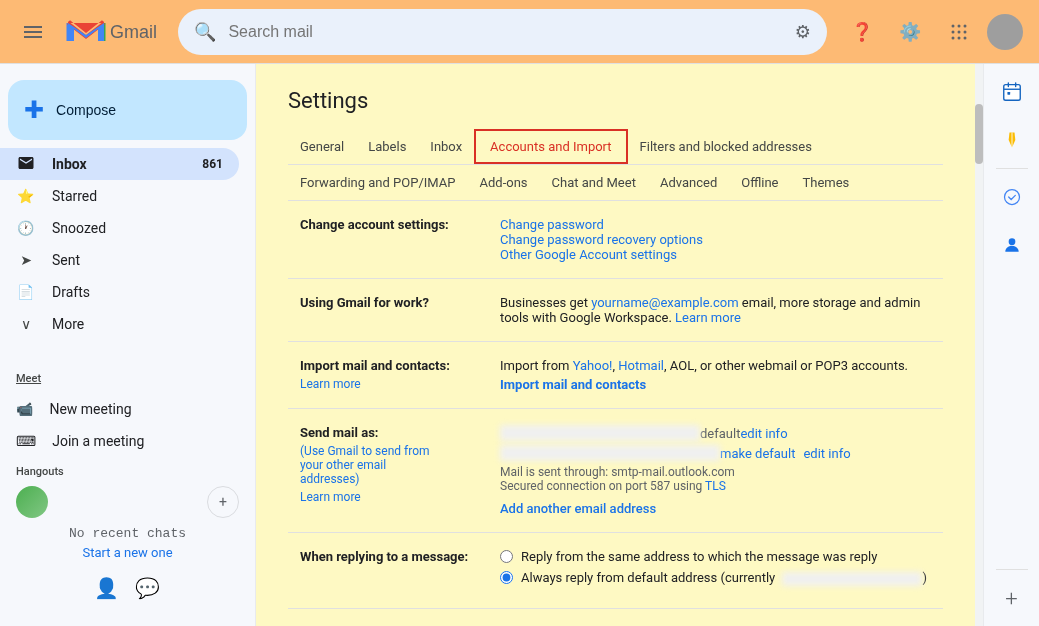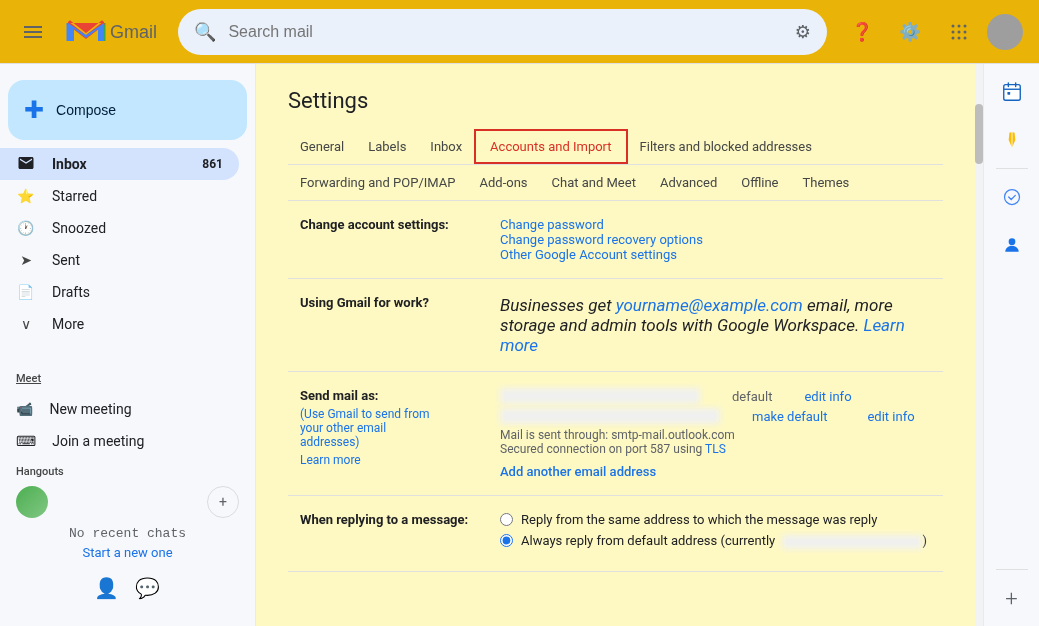--- a/index.html
+++ b/index.html
@@ -1,20 +1,20 @@
 <!DOCTYPE html>
 <html><head>
   <meta charset="utf-8">
   <style>
     * { box-sizing: border-box; margin: 0; padding: 0; }
     body { font-family: 'Google Sans', Roboto, Arial, sans-serif; font-size: 14px; background: #f6f8fc; color: #202124; height: 626px; overflow: hidden; }
 
     
     .app-container { display: flex; flex-direction: column; height: 626px; }
-    .top-bar { display: flex; align-items: center; padding: 8px 16px; background: #eab308; height: 64px; gap: 16px; border-bottom: 1px solid #e0e0e0; }
+    .top-bar { display: flex; align-items: center; padding: 8px 16px; background: #fdba74; height: 64px; gap: 16px; border-bottom: 1px solid #e0e0e0; }
     .main-area { display: flex; flex: 1; overflow: hidden; }
     .sidebar { width: 256px; background: #f6f8fc; padding: 8px 0; overflow-y: auto; flex-shrink: 0; border-right: 1px solid #e8eaed; }
     .content-area { flex: 1; overflow-y: auto; background: #fef9c3; padding: 0; }
     .right-sidebar { width: 56px; background: #f6f8fc; display: flex; flex-direction: column; align-items: center; padding: 8px 0; gap: 8px; border-left: 1px solid #e8eaed; }
 
     
     .hamburger { cursor: pointer; padding: 8px; border-radius: 50%; }
     .hamburger span { display: block; width: 18px; height: 2px; background: #5f6368; margin: 3px 0; }
     .gmail-logo { display: flex; align-items: center; gap: 4px; text-decoration: none; }
     .search-bar { flex: 1; max-width: 720px; display: flex; align-items: center; background: #eaf1fb; border-radius: 24px; padding: 0 16px; height: 46px; gap: 12px; }
@@ -60,36 +60,36 @@
     
     .settings-table { width: 100%; border-collapse: collapse; margin-top: 0; }
     .settings-table td { padding: 16px 12px; border-bottom: 1px solid #e0e0e0; vertical-align: top; font-size: 13px; }
     .settings-table td:first-child { width: 200px; font-weight: 700; color: #202124; white-space: nowrap; }
     .section-label { font-weight: 700; font-size: 13px; color: #202124; }
     .sub-label { font-weight: 400; font-size: 12px; color: #1a73e8; cursor: pointer; display: block; margin-top: 4px; }
     .link-blue { color: #1a73e8; text-decoration: none; cursor: pointer; }
     .link-blue.bold { font-weight: 700; }
 
     
-    .email-row { display: flex; align-items: flex-end; gap: 32px; margin-bottom: 4px; }
+    .email-row { display: flex; align-items: flex-end; gap: 0; margin-bottom: 4px; }
     .email-blurred { color: #bbb; font-size: 13px; background: #f0f0f0; border-radius: 2px; padding: 1px 4px; min-width: 200px; display: inline-block; }
     .default-badge { font-size: 13px; color: #5f6368; }
     .edit-link { color: #1a73e8; font-size: 13px; cursor: pointer; text-decoration: none; }
     .smtp-info { font-size: 12px; color: #5f6368; }
     .tls-link { color: #1a73e8; cursor: pointer; }
     .add-email { display: block; color: #1a73e8; font-size: 13px; cursor: pointer; margin-top: 8px; font-weight: 500; }
 
     
     .radio-option { display: flex; align-items: center; gap: 8px; font-size: 13px; margin-bottom: 6px; }
     .radio-option input[type="radio"] { accent-color: #1a73e8; }
 
     
     .right-icon { width: 40px; height: 40px; border-radius: 50%; display: flex; align-items: center; justify-content: center; cursor: pointer; font-size: 18px; }
 
-    .workspace-text { font-size: 17px; color: #202124; font-style: italic; }
+    .workspace-text { font-size: 13px; color: #202124; }
 
     .make-default-link { color: #1a73e8; font-size: 13px; cursor: pointer; margin-right: 8px; }
   </style>
 </head>
 <body>
 
 <div class="app-container">
 
   <div class="top-bar">
     <div class="hamburger">
@@ -240,20 +240,30 @@
             <td>
               <span class="section-label">Using Gmail for work?</span>
             </td>
             <td>
               <span class="workspace-text">
                 Businesses get <a class="link-blue">yourname@example.com</a> email, more storage and admin tools with Google Workspace. <a class="link-blue">Learn more</a>
               </span>
             </td>
           </tr>
 
+          <tr>
+            <td>
+              <span class="section-label">Import mail and contacts:</span>
+              <a class="sub-label">Learn more</a>
+            </td>
+            <td>
+              <span>Import from <a class="link-blue">Yahoo!</a>, <a class="link-blue">Hotmail</a>, AOL, or other webmail or POP3 accounts.</span><br>
+              <a class="link-blue bold" style="font-weight:700; display:block; margin-top:4px;">Import mail and contacts</a>
+            </td>
+          </tr>
 
           <tr>
             <td style="vertical-align:top;">
               <span class="section-label">Send mail as:</span>
               <span style="font-size:12px; color:#1a73e8; display:block; margin-top:4px; font-weight:400;">(Use Gmail to send from<br>your other email<br>addresses)</span>
               <a class="sub-label">Learn more</a>
             </td>
             <td>
 
               <div class="email-row">

